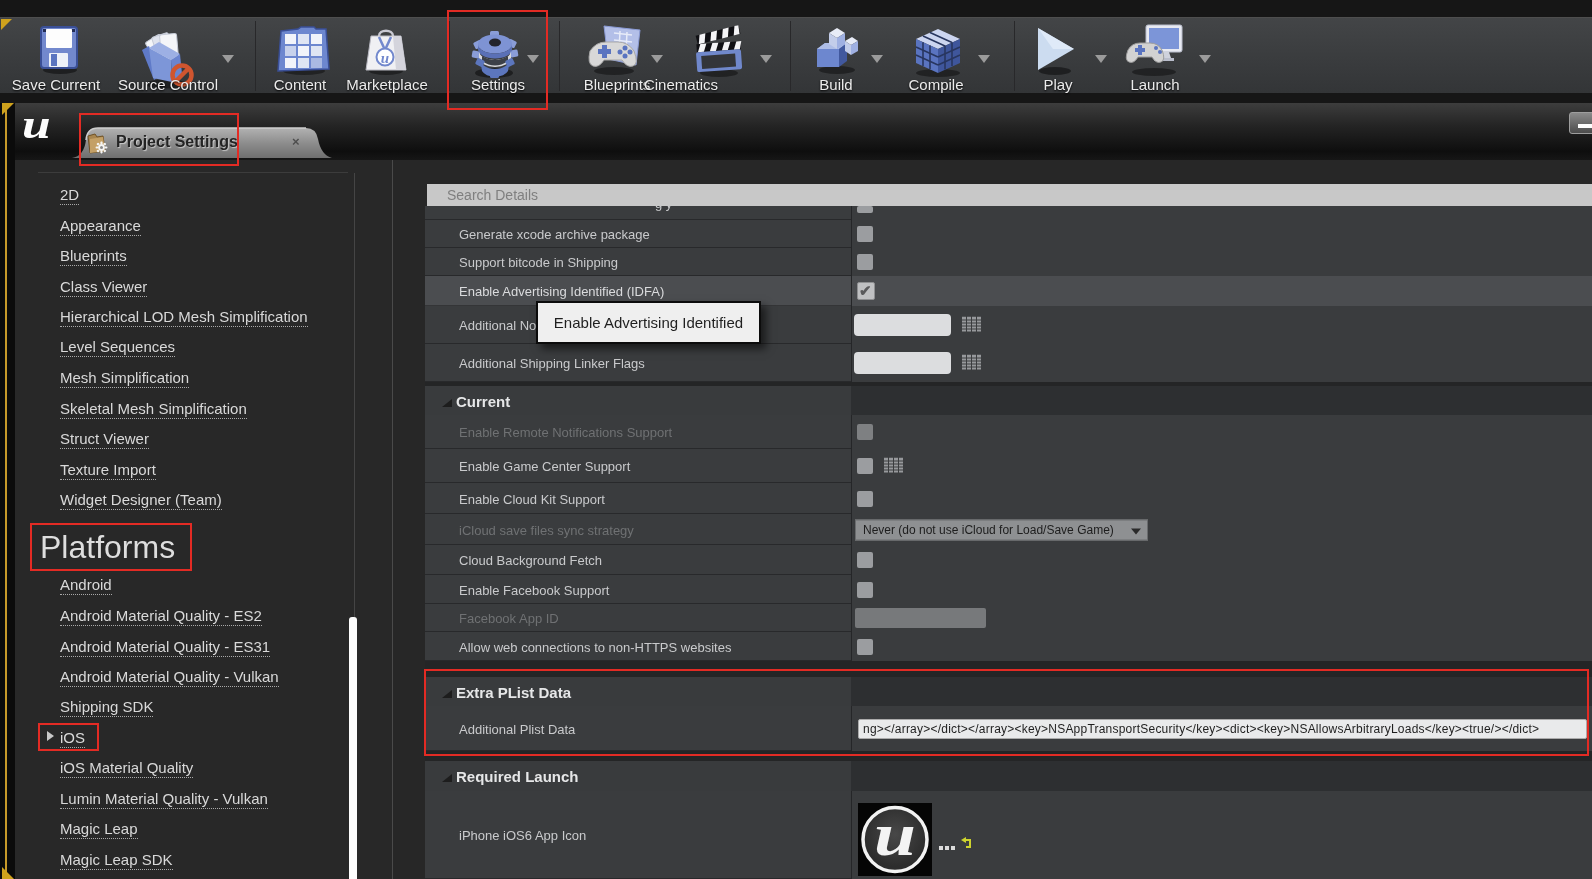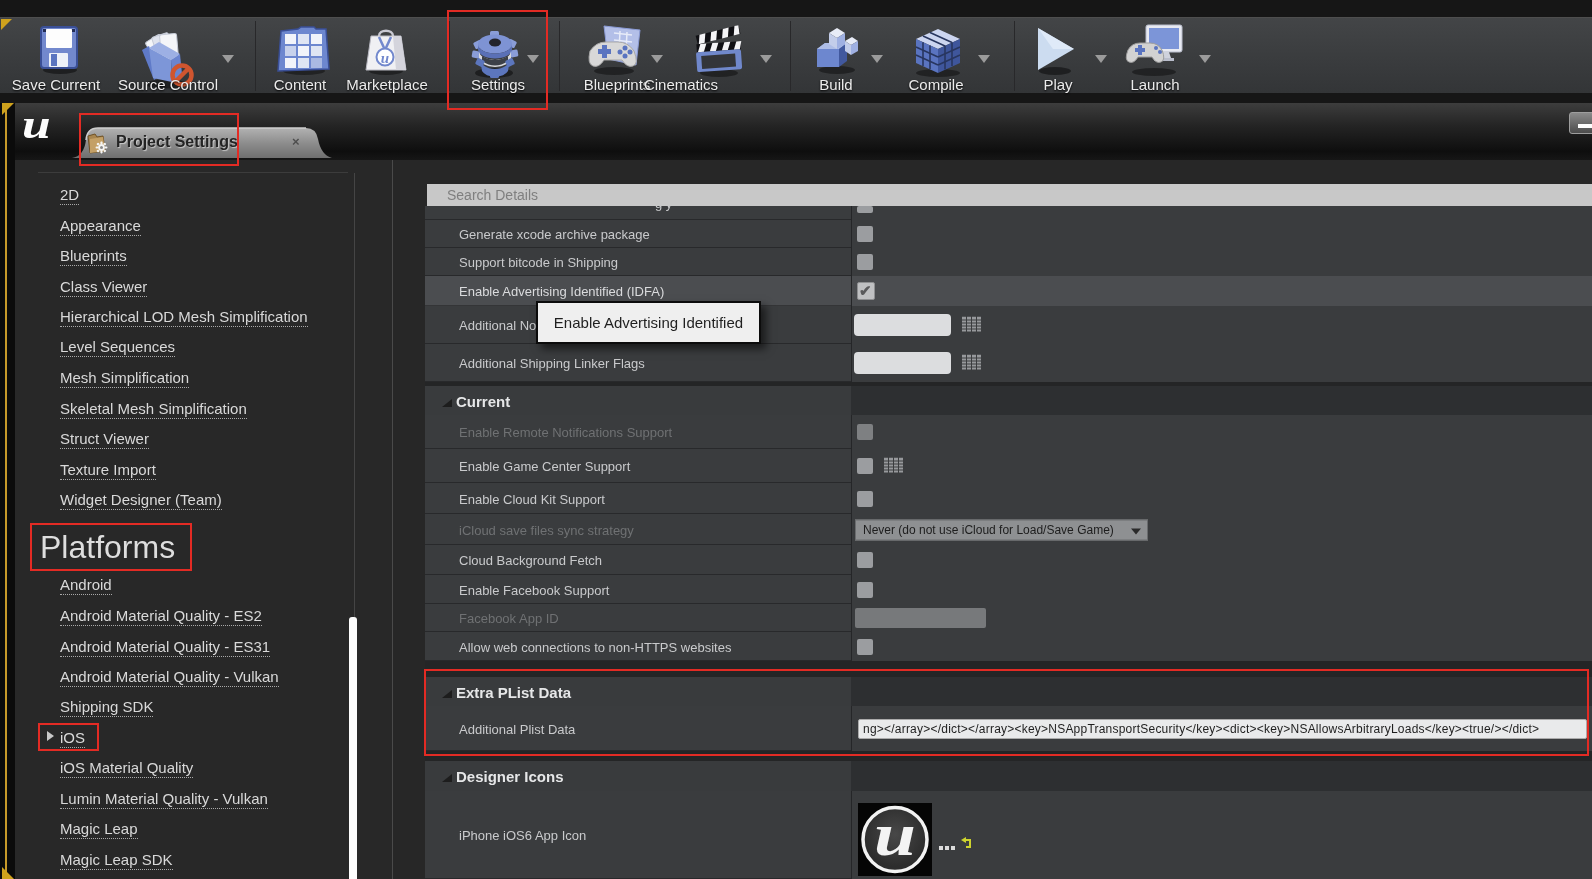--- a/index.html
+++ b/index.html
@@ -494,21 +494,21 @@
     <div class="row" style="top:500px;height:45px">
         <div class="nm">Additional Plist Data</div>
       <div class="abs" style="left:433px;top:13px;width:729px;height:20px;background:#e9eaeb;border:1px solid #ababab;border-radius:2px;color:#1e1e1e;font-size:12px;line-height:18px;padding-left:4px;letter-spacing:0.22px;overflow:hidden;white-space:nowrap;">ng&gt;&lt;/array&gt;&lt;/dict&gt;&lt;/array&gt;&lt;key&gt;NSAppTransportSecurity&lt;/key&gt;&lt;dict&gt;&lt;key&gt;NSAllowsArbitraryLoads&lt;/key&gt;&lt;true/&gt;&lt;/dict&gt;</div>
       <div class="vdiv"></div>
       </div>
 
     <div class="band" style="top:555px;height:30px">
         <div class="bl"></div>
         <div class="br"></div>
         <div class="tri"></div>
-        <div class="tt">Designer Icons</div>
+        <div class="tt">Required Launch</div>
       </div>
     <div class="row" style="top:585px;height:88px">
         <div class="nm">iPhone iOS6 App Icon</div>
       <div class="abs" style="left:433px;top:12px;width:74px;height:73px;background:#050505;">
         <svg width="74" height="73" viewBox="0 0 74 73">
           <defs>
               <radialGradient id="ueg" cx="0.5" cy="0.42">
                 <stop offset="0" stop-color="#484848"></stop>
                 <stop offset="1" stop-color="#2d2d2d"></stop>
               </radialGradient>

